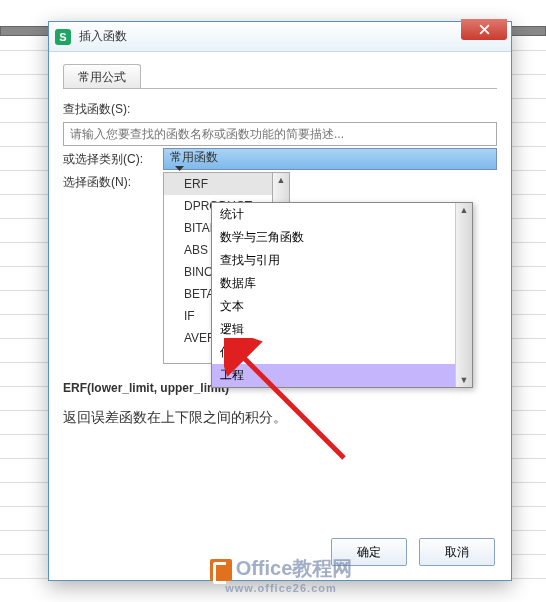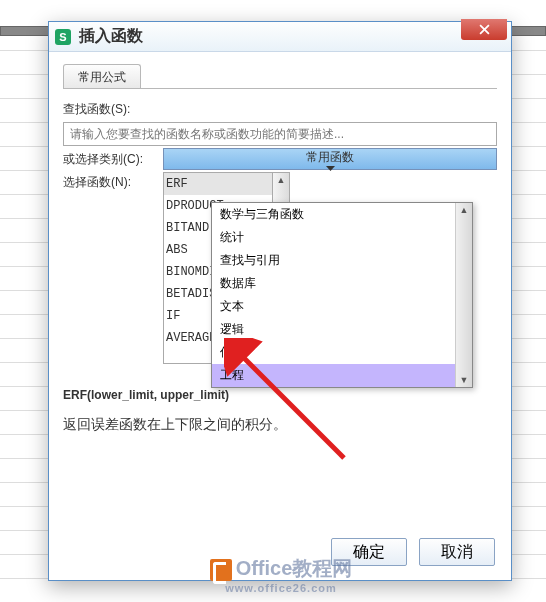--- a/index.html
+++ b/index.html
@@ -4,54 +4,54 @@
 <style>
   * { box-sizing: border-box; margin: 0; padding: 0; font-family: "Microsoft YaHei", Arial, sans-serif; }
   body { background: #f0f0f0; width: 546px; height: 602px; position: relative; overflow: hidden; }
   .grid-bg { position: absolute; top: 0; left: 0; right: 0; bottom: 0; background: white; }
   .grid-bg::before { content: ""; position: absolute; top: 26px; left: 0; right: 0; height: 8px; background: #888; border: 1px solid #666; }
   .grid-row { position: absolute; left: 0; right: 0; height: 24px; border-top: 1px solid #ddd; }
 
   .dialog { position: absolute; top: 21px; left: 48px; width: 464px; height: 560px; background: #fff; border: 1px solid #5a8fc7; box-shadow: 0 6px 20px rgba(0,0,0,0.3); }
   .titlebar { height: 30px; background: linear-gradient(#fdfefe, #e9f2f9); border-bottom: 1px solid #c9d8e8; display: flex; align-items: center; padding: 0 6px; position: relative; }
   .app-icon { width: 16px; height: 16px; background: #1fa463; border-radius: 3px; display: flex; align-items: center; justify-content: center; color: #fff; font-size: 11px; font-weight: bold; margin-right: 8px; }
-  .title-text { font-size: 16px; color: #333; font-weight: bold; }
+  .title-text { font-size: 12px; color: #333; }
   .close-btn { position: absolute; top: -3px; right: 4px; width: 46px; height: 21px; background: linear-gradient(#e07870, #c93c2e); border-radius: 0 0 3px 3px; display: flex; align-items: center; justify-content: center; cursor: pointer; }
   .close-btn svg { width: 11px; height: 11px; }
 
   .content { padding: 12px 14px; font-size: 12px; color: #333; }
   .tabs { display: flex; border-bottom: 1px solid #b8b8b8; margin-bottom: 12px; position: relative; height: 25px;}
   .tab { padding: 4px 14px; border: 1px solid #b8b8b8; border-bottom: none; background: linear-gradient(#fdfdfd,#e9e9e9); margin-right: 2px; cursor: pointer; font-size:12px; border-radius: 3px 3px 0 0; position: relative; top:0; }
   .tab.active { background: #fff; top:1px; }
 
   .label-row { margin: 6px 0 4px; }
   .search-input { width: 100%; padding: 4px 6px; border: 1px solid #aaa; font-size: 12px; color: #0f172a; }
 
   .form-row { display: flex; align-items: center; margin-top: 2px; }
   .form-label { width: 100px; }
   .combo { flex: 1; position: relative; }
-  .combo-sel { width: 100%; height: 22px; border: 1px solid #7691b8; background: linear-gradient(#a9d4f5,#7fb9eb); padding: 0 6px; display: flex; align-items: center; justify-content: space-between; cursor: pointer; font-size:12px;flex-direction:column; }
+  .combo-sel { width: 100%; height: 22px; border: 1px solid #7691b8; background: linear-gradient(#a9d4f5,#7fb9eb); padding: 0 6px; display: flex; justify-content: space-between; cursor: pointer; font-size:12px;flex-direction:column; }
   .combo-arrow { width: 18px; height: 20px; display:flex; align-items:center; justify-content:center; }
   .fn-list { width: 110px; border: 1px solid #aaa; background: #fff; height: 192px; font-size: 12px; }
-  .fn-item { padding: 4px 2px; cursor: pointer; font-family: Liberation Mono, monospace; }
+  .fn-item { padding: 4px 20px; cursor: pointer; }
   .fn-item.sel { background: #e5e5e5; }
 
   .dropdown { position: absolute; left: 162px; top: 180px; width: 262px; border: 1px solid #888; background: #fff; z-index: 20; box-shadow: 2px 2px 6px rgba(0,0,0,0.25); }
   .dd-inner { display:flex; }
   .dd-list { flex:1; }
   .dd-item { padding: 3px 8px; font-size: 12px; cursor: pointer; }
   .dd-item.hover { background: #c4b5fd; }
   .dd-scroll { width: 17px; background: linear-gradient(90deg,#f0f0f0,#d8d8d8); border-left:1px solid #ccc; display:flex; flex-direction:column; justify-content:space-between; align-items:center; padding:2px 0;}
   .dd-scroll .tri { font-size:9px; color:#555;}
 
-  .signature { margin-top: 24px; font-weight: bold; font-size: 12px; }
+  .signature { margin-top: 17px; font-weight: bold; font-size: 12px; }
   .desc { margin-top: 14px; font-size: 14px; }
 
   .buttons { position: absolute; bottom: 14px; right: 16px; display: flex; gap: 12px; }
-  .btn { width: 76px; height: 28px; border: 1px solid #8aa3c4; background: linear-gradient(#fefefe,#e6eef7); font-size: 16px; cursor: pointer; border-radius: 2px; }
+  .btn { width: 76px; height: 28px; border: 1px solid #8aa3c4; background: linear-gradient(#fefefe,#e6eef7); font-size: 12px; cursor: pointer; border-radius: 2px; }
 
   .arrow-overlay { position: absolute; z-index: 30; pointer-events: none; }
 
   .watermark { position: absolute; bottom: 8px; left: 16px; right: 0; text-align: center; font-size: 20px; color: rgba(100,120,160,0.6); font-weight: bold; z-index: 2; }
   .wm-logo { display:inline-block; width:22px; height:22px; background:#e2711d; vertical-align:middle; border-radius:2px; margin-right:4px; position:relative;}
   .wm-logo::after{content:"";position:absolute;left:3px;top:3px;width:10px;height:16px;border:3px solid #fff;border-right:none;border-radius:3px 0 0 3px;}
   .wm-sub { display:block; font-size:11px; color: rgba(100,120,160,0.55); letter-spacing:1px;}
 
   .list-scroll-r { width: 17px; background: linear-gradient(90deg,#f4f4f4,#dcdcdc); border:1px solid #aaa; border-left:none; height:192px; display:flex; flex-direction:column; justify-content:space-between; align-items:center; padding:2px 0;}
   .list-scroll-r .tri{font-size:9px;color:#555;}
@@ -136,22 +136,22 @@
       </div>
     </div>
 
     <div class="signature">ERF(lower_limit, upper_limit)</div>
     <div class="desc">返回误差函数在上下限之间的积分。</div>
   </div>
 
   <div class="dropdown">
     <div class="dd-inner">
       <div class="dd-list" id="ddlist">
+          <div class="dd-item">统计</div>
           <div class="dd-item">数学与三角函数</div>
-          <div class="dd-item">统计</div>
           <div class="dd-item">查找与引用</div>
           <div class="dd-item">数据库</div>
           <div class="dd-item">文本</div>
           <div class="dd-item">逻辑</div>
           <div class="dd-item">信息</div>
           <div class="dd-item hover">工程</div>
         </div>
       <div class="dd-scroll">
         <span class="tri">▲</span>
         <span class="tri">▼</span>

